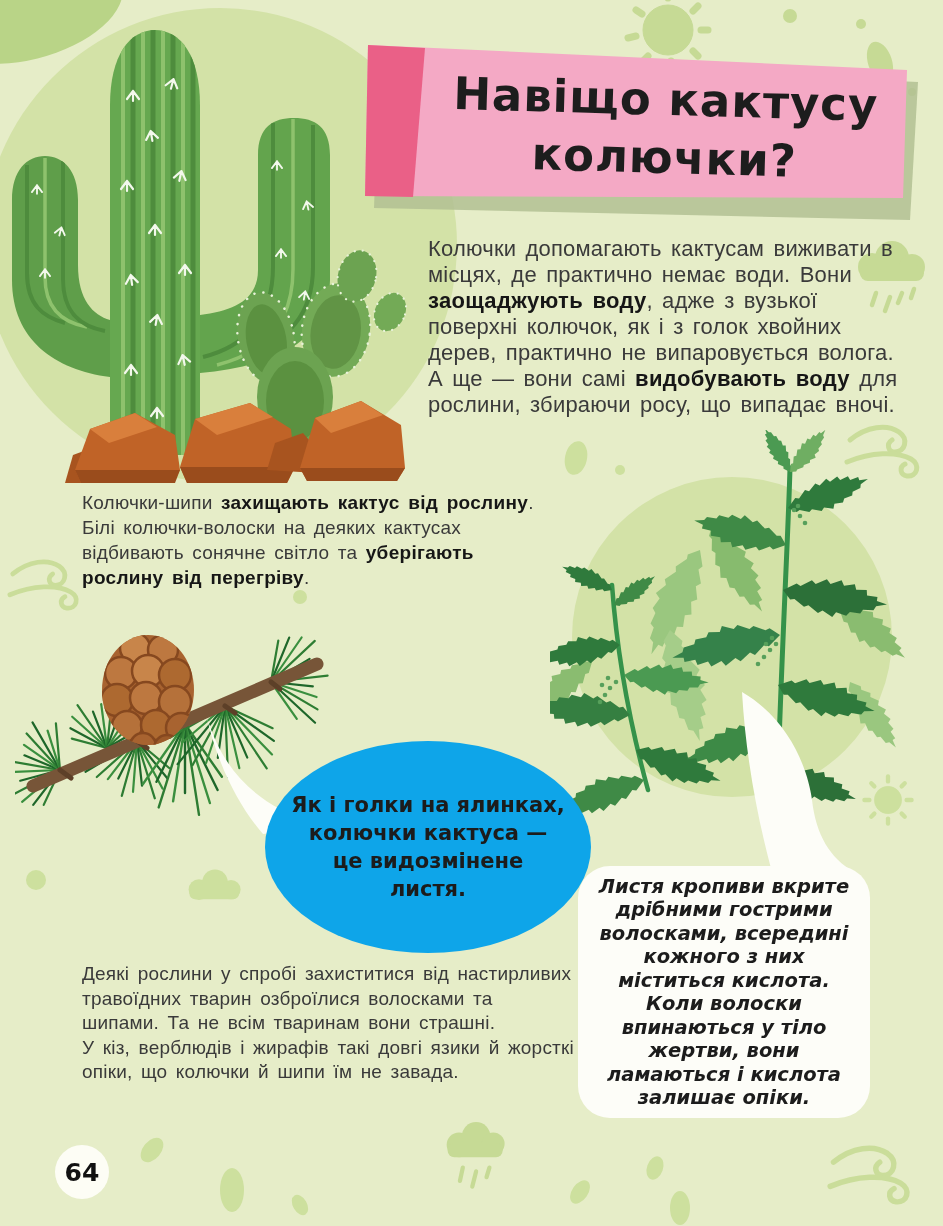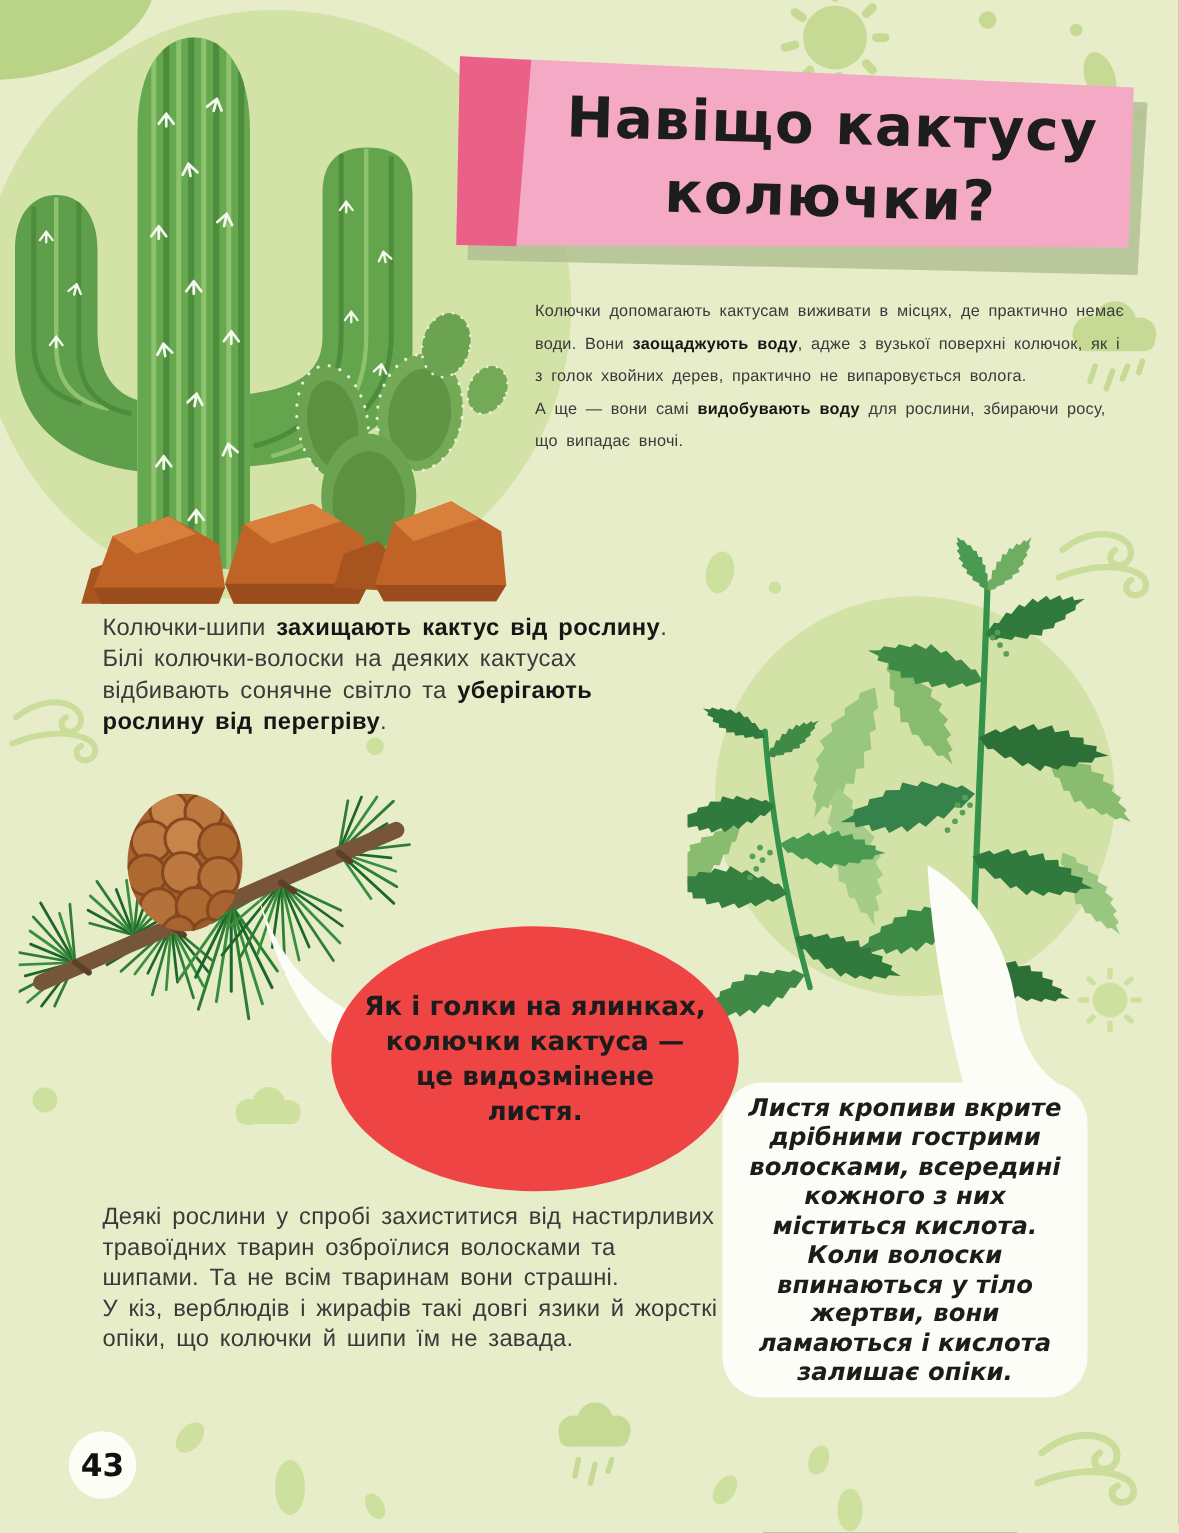--- a/index.html
+++ b/index.html
@@ -4,34 +4,34 @@
 <style>
   html,body{margin:0;padding:0;background:#9aa27c;}
   .page{
     position:relative;width:943px;height:1226px;margin:0 auto;
     background:#e6edc8;overflow:hidden;
     font-family:"Liberation Sans",sans-serif;color:#2e2e2e;
   }
   .abs{position:absolute;}
   
   .para{
-    font-size:13px;line-height:26px;word-spacing:3px;letter-spacing:.2px;
+    font-size:22px;line-height:26px;word-spacing:3px;letter-spacing:.2px;
     color:#3a3a3a;text-align:left;
   }
   .para b{font-weight:bold;color:#161616;letter-spacing:.3px;}
   
   .banner-text{
     display:flex;flex-direction:column;justify-content:center;align-items:center;
     font-family:"DejaVu Sans",sans-serif;font-weight:bold;color:#1d1d1d;
     font-size:45px;line-height:58px;letter-spacing:1px;text-align:center;
     transform:rotate(1.6deg);
   }
   
   .bubble-ellipse{
-    background:#ef4444;border-radius:50%;
+    background:#0ea5e9;border-radius:50%;
     display:flex;align-items:center;justify-content:center;text-align:center;
   }
   .bubble-rect{
     background:#fdfdf8;border-radius:32px;
     display:flex;align-items:center;justify-content:center;text-align:center;
   }
   .bubble-text{
     font-family:"DejaVu Sans",sans-serif;font-weight:bold;color:#1c1c1c;
   }
   .bubble-text.pine{font-size:21px;line-height:28px;padding:0 26px;}
@@ -440,16 +440,16 @@
   <svg class="abs" style="left:690px;top:680px;" width="190" height="200" viewBox="0 0 190 200">
     <path d="M52,12 C100,40 118,90 122,120 C126,155 140,178 164,192 L82,192 C68,140 56,80 52,12 Z" fill="#fdfdf8"></path>
   </svg>
   <div class="abs bubble-rect" style="left:578px;top:866px;width:292px;height:252px;font-style:italic;">
     <div class="bubble-text nettle">Листя кропиви вкрите дрібними гострими волосками, всередині кожного з них міститься кислота. Коли волоски впинаються у тіло жертви, вони ламаються і кислота залишає опіки.</div>
   </div>
 
   <div class="abs para" style="left:82px;top:962px;width:494px;font-size:19px;line-height:24.5px;"><span>Деякі рослини у спробі захиститися від настирливих травоїдних тварин озброїлися волосками та шипами. Та не всім тваринам вони страшні.</span><br><span>У кіз, верблюдів і жирафів такі довгі язики й жорсткі опіки, що колючки й шипи їм не завада.</span></div>
 
   <div class="abs pagenum" style="left:55px;top:1145px;width:54px;height:54px;">
-    <span>43</span>
+    <span>64</span>
   </div>
 
 </div>
 
 </body></html>

